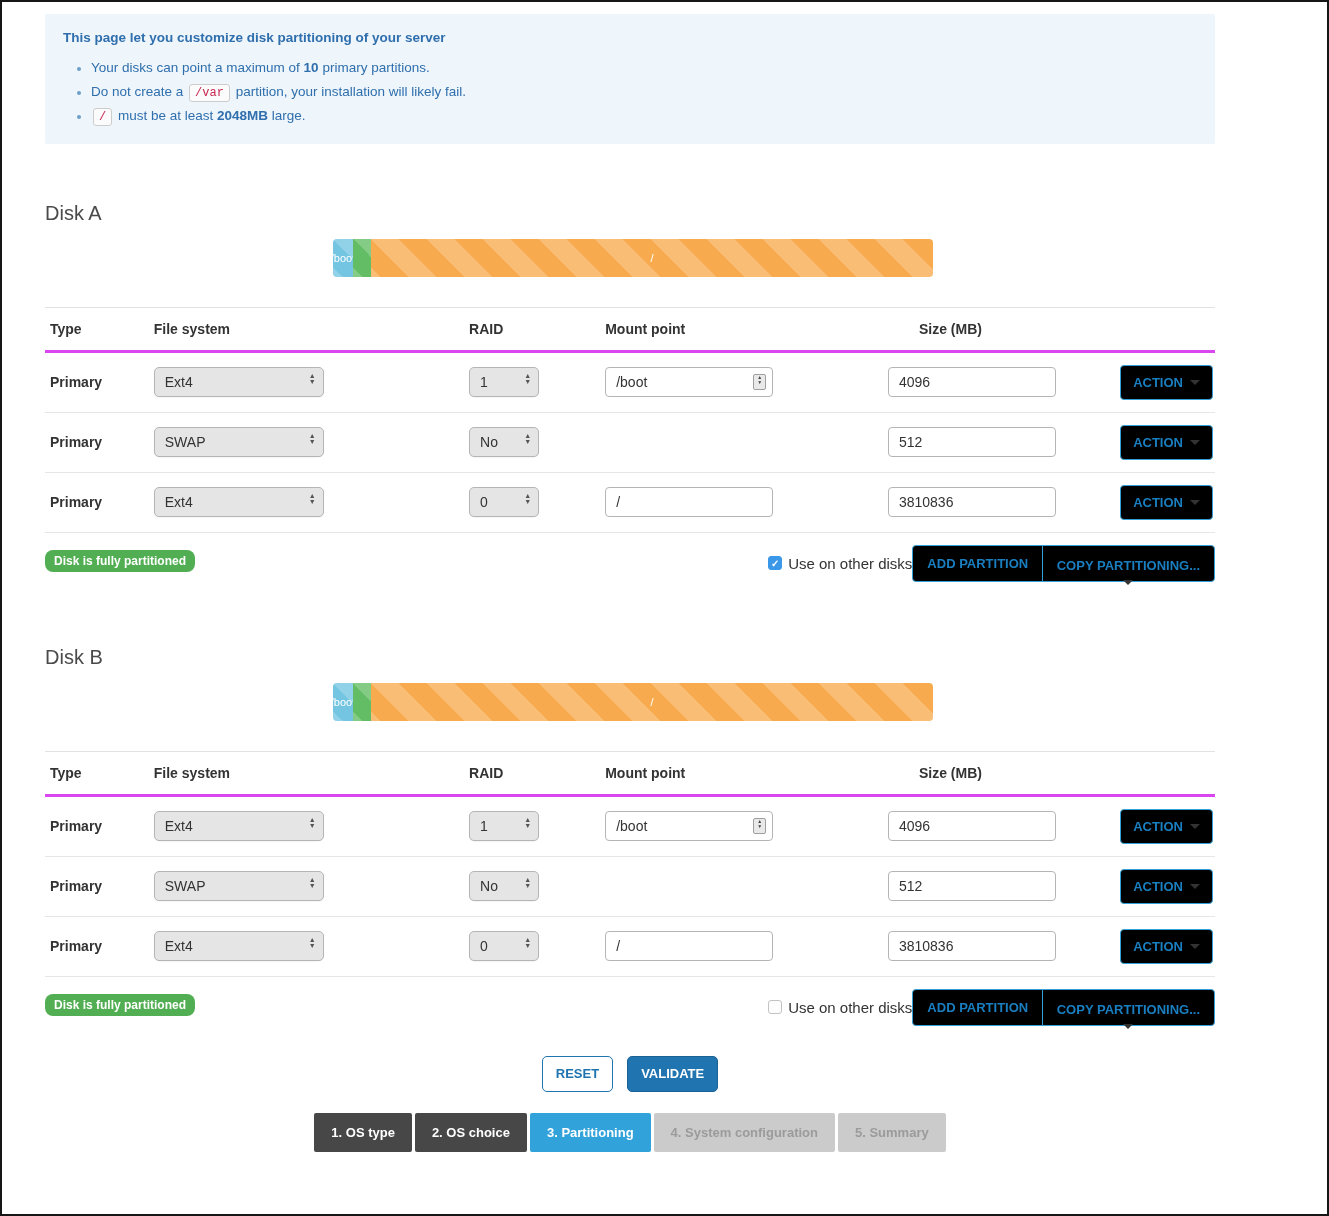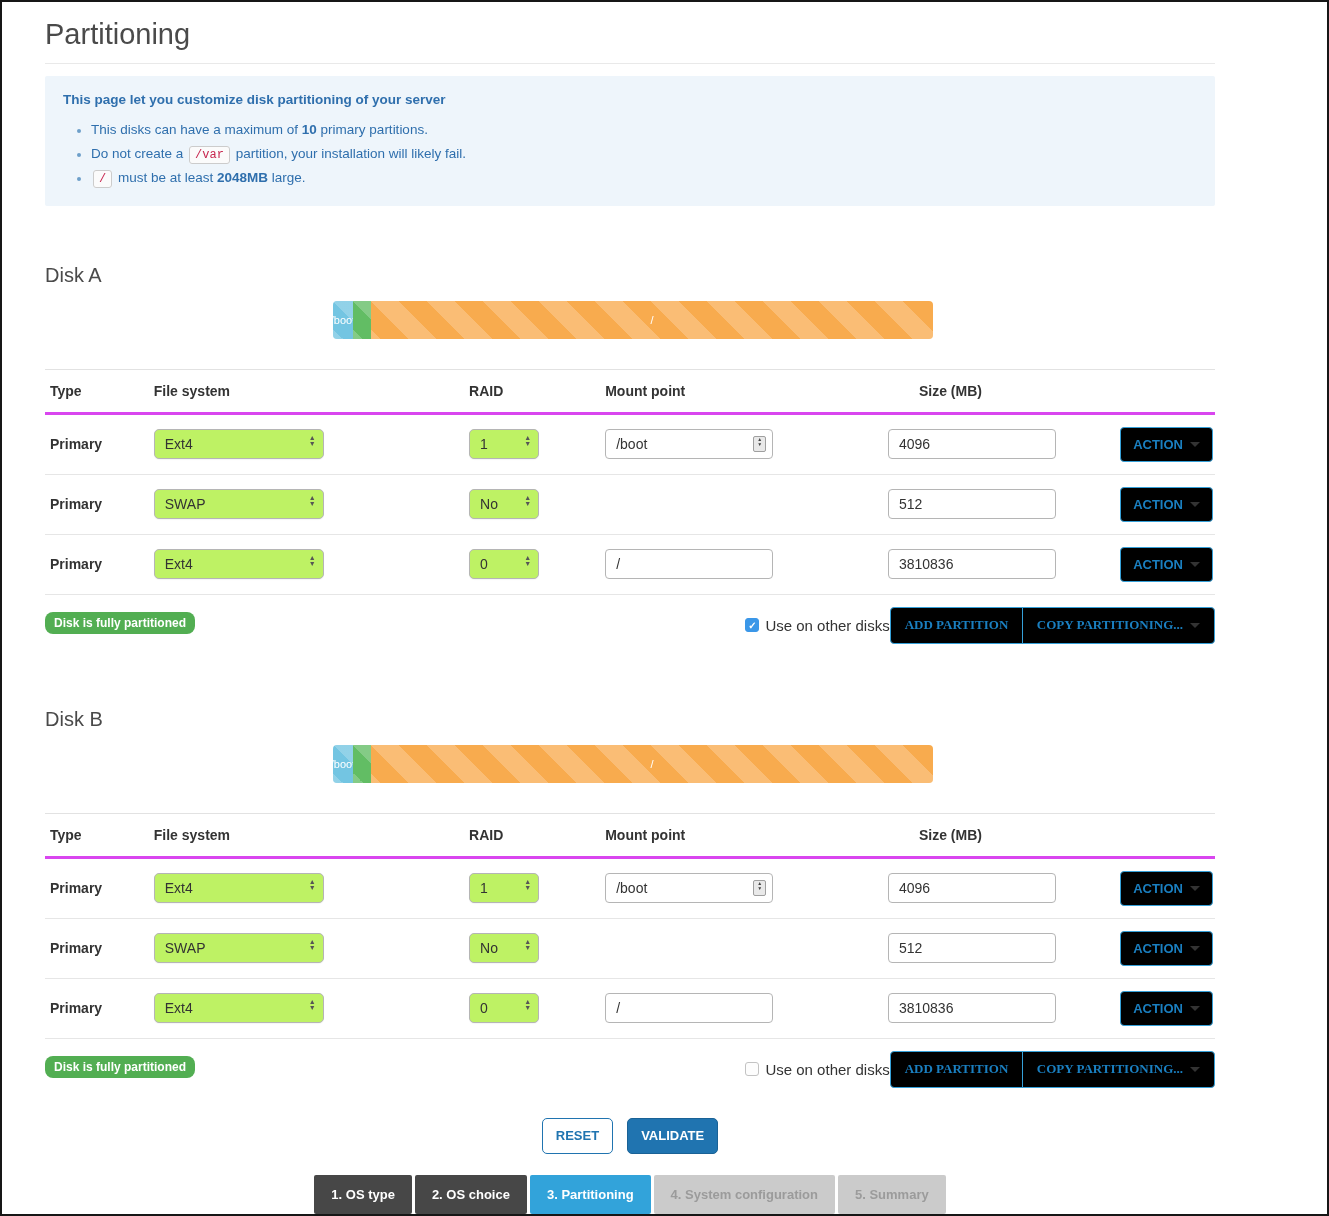--- a/index.html
+++ b/index.html
@@ -61,21 +61,21 @@
     padding: 12px 0 12px 5px; border-bottom: 1px solid #e6e6e6; vertical-align: middle;
     font-size: 14px;
   }
   .part-table .th-size { padding-left: 36px; }
   .cell-type { font-weight: bold; color: #333; }
 
   
   .select {
     display: flex; align-items: center; justify-content: space-between;
     height: 30px; border: 1px solid #b5b5b5; border-radius: 5px;
-    background: #bef264; padding: 0 7px 0 10px; font-size: 14px; color: #333;
+    background: #e5e5e5; padding: 0 7px 0 10px; font-size: 14px; color: #333;
     box-shadow: 0 1px 1px rgba(0,0,0,.04); cursor: default;
   }
   .select.fs { width: 170px; }
   .select.raid { width: 70px; }
   .spinner { display: flex; flex-direction: column; line-height: 0; color: #555; }
   .spinner i { font-style: normal; font-size: 7px; height: 6px; }
 
   .input-wrap { position: relative; width: 168px; }
   .tinput {
     width: 100%; height: 30px; border: 1px solid #b5b5b5; border-radius: 4px;
@@ -111,23 +111,23 @@
   .footer-right { margin-left: auto; display: flex; align-items: center; }
   .chk {
     width: 14px; height: 14px; border-radius: 3px; border: 1px solid #c3c3c3;
     background: #fdfdfd; display: inline-flex; align-items: center; justify-content: center;
     cursor: pointer; flex: none;
   }
   .chk[data-checked="true"] { background: #3b97e8; border-color: #3b97e8; }
   .chk[data-checked="true"]::after { content: "✓"; color: #fff; font-size: 10px; font-weight: bold; }
   .chk-label { font-size: 15px; color: #333; margin: 0 0 0 6px; cursor: pointer; }
   .btn-group { display: flex; }
-  .btn-group .btn-outline-light { height: 37px; border-radius: 0; padding: 12px 14px; font-family: Liberation Serif, serif; }
+  .btn-group .btn-outline-light { height: 37px; border-radius: 0; padding: 12px 14px; }
   .btn-group .btn-outline-light:first-child { border-radius: 4px 0 0 4px; }
-  .btn-group .btn-outline-light:last-child { border-radius: 0 4px 4px 0; margin-left: -1.5px; }
+  .btn-group .btn-outline-light:last-child { border-radius: 0 4px 4px 0; margin-left: -1.5px; flex-direction: column; }
 
   
   .actions-row { display: flex; justify-content: center; gap: 14px; margin-top: 30px; }
   .btn-reset {
     background: #fff; border: 1.5px solid #2074b0; color: #2074b0; font-weight: bold;
     font-size: 13px; border-radius: 5px; height: 36px; padding: 0 13px; cursor: pointer;
     font-family: "Liberation Sans", sans-serif;
   }
   .btn-validate {
     background: #2074b0; border: 1.5px solid #1a6296; color: #fff; font-weight: bold;
@@ -144,26 +144,25 @@
   .step.done { background: #474747; color: #fff; }
   .step.active { background: #32a3da; color: #fff; }
   .step.disabled { background: #cbcbcb; color: #9b9b9b; cursor: default; }
 </style>
 </head>
 <body>
 
 <div class="frame">
   <div class="container">
 
-    <h1 class="page-title">Partitioning</h1>
 
     <div class="info-box">
       <div class="info-heading">This page let you customize disk partitioning of your server</div>
       <ul>
-        <li><span>This disks can have a maximum of </span><span class="bold">10</span><span> primary partitions.</span></li>
+        <li><span>Your disks can point a maximum of </span><span class="bold">10</span><span> primary partitions.</span></li>
         <li><span>Do not create a </span><span class="code-chip">/var</span><span> partition, your installation will likely fail.</span></li>
         <li><span class="code-chip">/</span><span> must be at least </span><span class="bold">2048MB</span><span> large.</span></li>
       </ul>
     </div>
 
     <h2 class="disk-title">Disk A</h2>
 
     <div class="disk-bar">
       <div class="seg" style="width: 20px; background-color: rgb(115, 197, 226);">
           <span>/boot</span>

